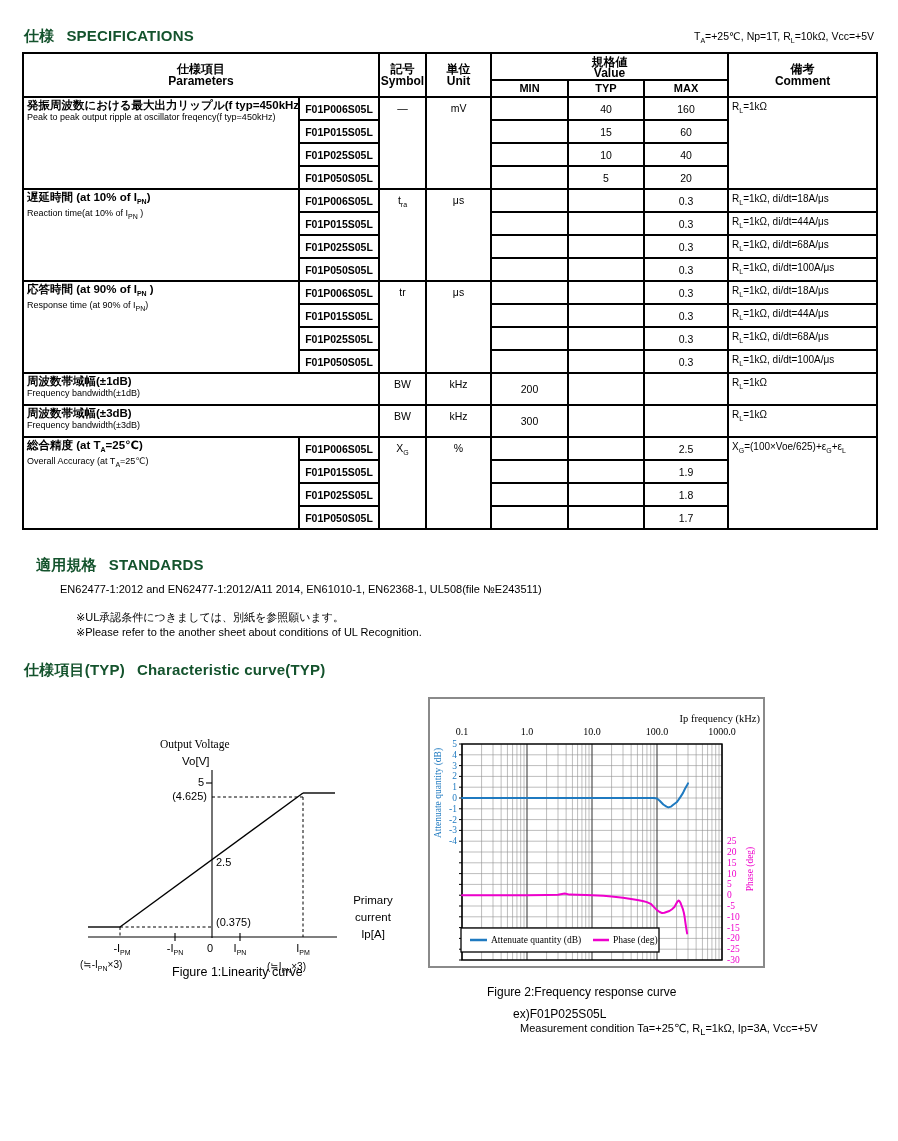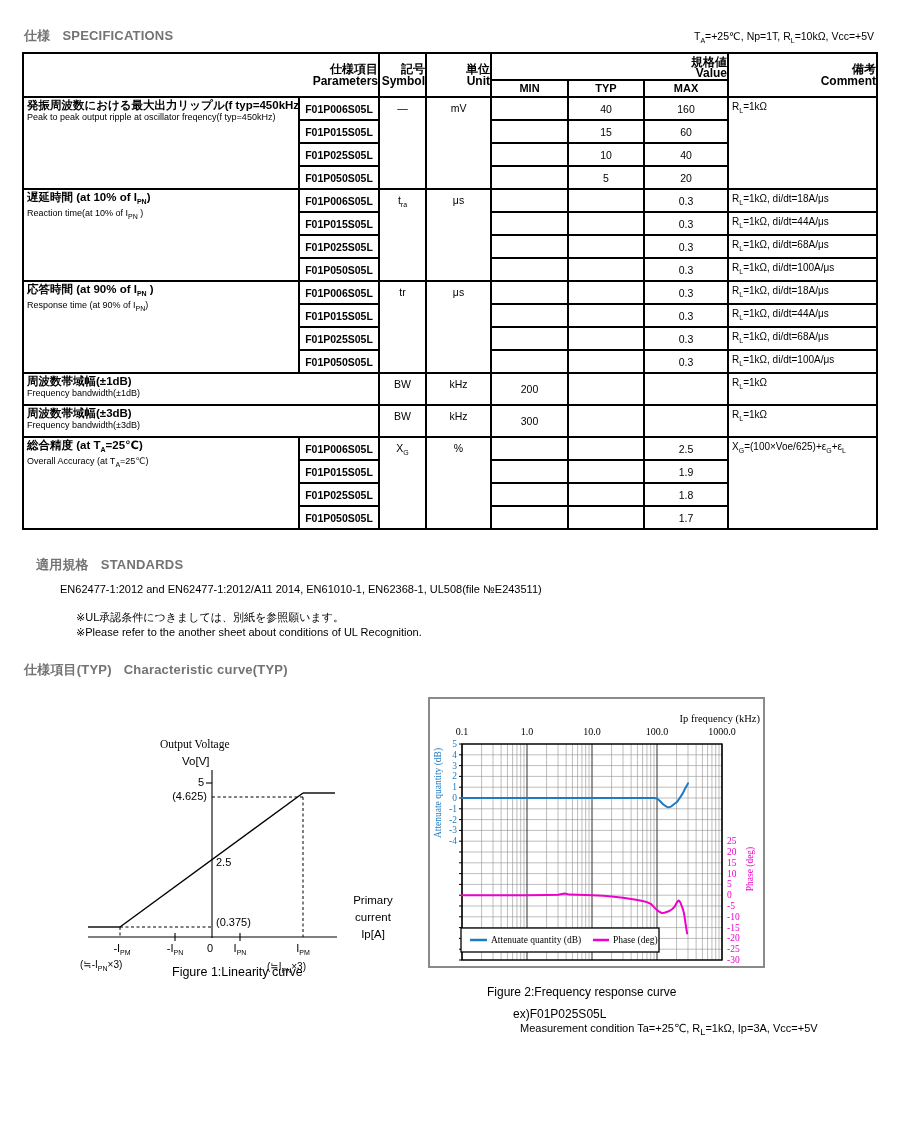--- a/index.html
+++ b/index.html
@@ -1,28 +1,28 @@
 <!DOCTYPE html>
 <html><head>
 <meta charset="utf-8">
 <style>
   html,body{margin:0;padding:0;background:#fff;}
   .page{position:relative;width:898px;height:1141px;background:#fff;overflow:hidden;
         font-family:"Liberation Sans","DejaVu Sans",sans-serif;color:#000;}
-  .sec-title{position:absolute;font-weight:bold;font-size:13px;color:#737373;letter-spacing:0.2px;}
+  .sec-title{position:absolute;font-weight:bold;font-size:15px;color:#14532d;letter-spacing:0.2px;}
   .sec-title .en{margin-left:12px;}
   .conditions{position:absolute;top:30px;right:24px;font-size:10.5px;color:#000;}
   .conditions sub, .spec sub, .fig sub{font-size:7px;}
   
   table.spec{position:absolute;left:22px;top:52px;width:854px;border-collapse:collapse;table-layout:fixed;}
   .spec th,.spec td{border:2px solid #000;padding:1px 3px;overflow:hidden;}
   .spec th{padding:0;}
   .h-ja{font-size:12px;font-weight:bold;line-height:13px;}
   .h-en{font-size:12px;font-weight:bold;line-height:11px;}
-  .spec tr.hr1{height:27px;text-align:right;} .spec tr.hr2{height:17px;}
+  .spec tr.hr1{height:27px;} .spec tr.hr2{height:17px;}
   .spec tr.r{height:23px;} .spec tr.rb{height:32px;}
   td.param{vertical-align:top;text-align:left;}
   .p-ja{font-size:11.5px;font-weight:600;line-height:13px;white-space:nowrap;}
   .p-en{font-size:9px;font-weight:400;line-height:11px;white-space:nowrap;}
   td.model{font-size:10.5px;font-weight:bold;text-align:center;vertical-align:middle;}
   td.sym,td.unit{font-size:10.5px;text-align:center;vertical-align:top;padding-top:4px;}
   td.val{font-size:10.5px;text-align:center;vertical-align:middle;}
   td.cmt{font-size:10px;text-align:left;vertical-align:top;padding-top:3px;line-height:12px;}
   
   .std-line{position:absolute;font-size:11px;}

